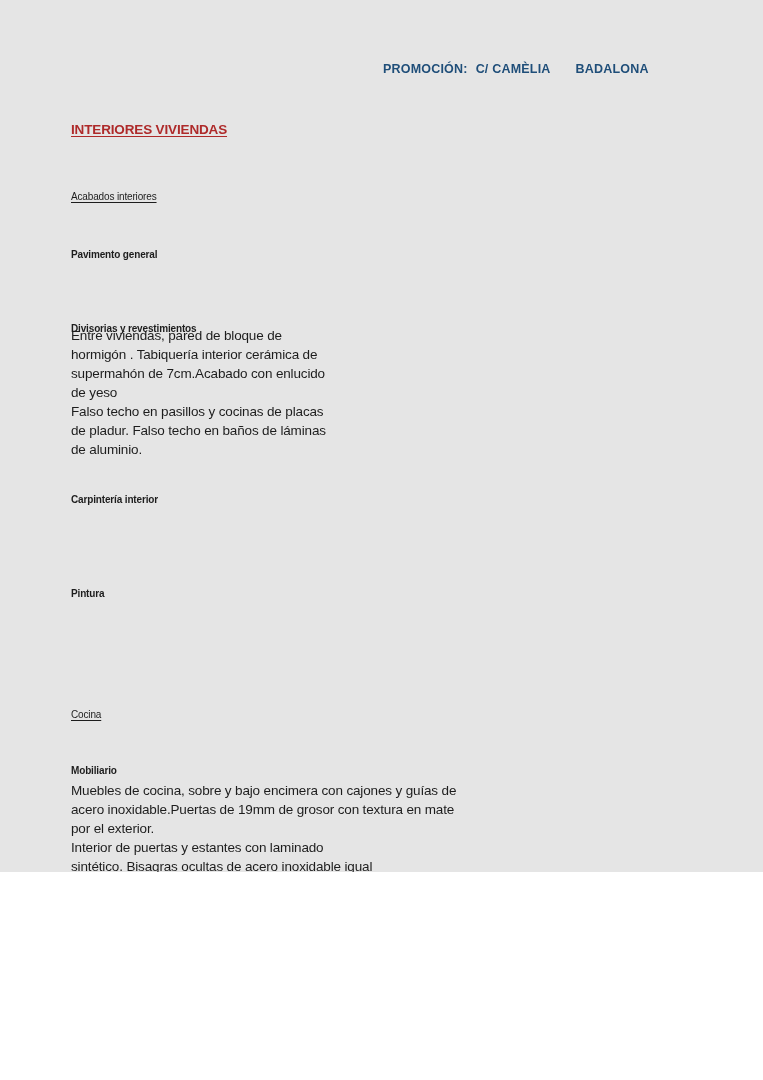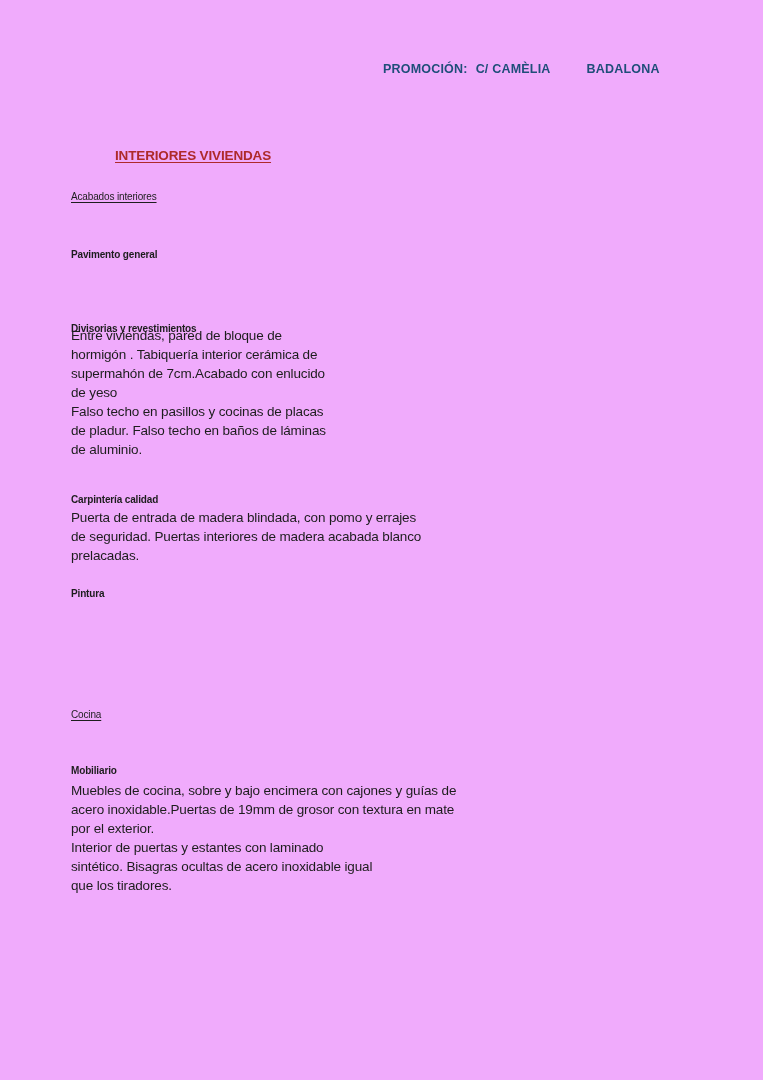--- a/index.html
+++ b/index.html
@@ -1,47 +1,46 @@
 <!DOCTYPE html>
 <html style="--blue: #1F4E79; --red: #AE2A2A; --text: #1D1D1D;"><head>
 <meta charset="utf-8">
 <style>
   * { margin:0; padding:0; box-sizing:border-box; }
   html,body { background:#ffffff; }
   .page {
     position:relative;
     width:763px;
-    height:1080px;
-    background:#f0abfc;
+    height:872px;
+    background:#e5e5e5;
     font-family:"Liberation Sans", sans-serif;
     color:var(--text, #1d1d1d);
     overflow:hidden;
     letter-spacing:-0.15px;
   }
   .hdr {
     position:absolute;
     top:46px; left:383px;
     display:flex;
     align-items:baseline;
     font-weight:bold;
     font-size:12.5px;
     color:var(--blue, #1F4E79);
     letter-spacing:0.2px;
   }
   .hdr .street { margin-left:8px;margin-top:16px; }
-  .hdr .city   { margin-left:36px; }
+  .hdr .city   { margin-left:25px; }
   .doc-title {
     position:absolute;
-    left:71px; top:148px;
+    left:71px; top:122px;
     font-size:13.5px;
     font-weight:bold;
     color:var(--red, #AE2A2A);
     text-decoration:underline;
     text-underline-offset:2px;
-    margin-left:44px;
   }
   .sec {
     position:absolute;
     left:71px;
     font-size:10px;
     line-height:16px;
   }
   .u { text-decoration:underline; text-underline-offset:2px; }
   .b { font-weight:bold; }
   .body {
@@ -72,24 +71,21 @@
 
   <div class="sec b" style="top:321px">Divisorias y revestimientos</div>
   <div class="body" style="top:326px">Entre viviendas, pared de bloque de
 hormigón . Tabiquería interior cerámica de
 supermahón de 7cm.Acabado con enlucido
 de yeso
 Falso techo en pasillos y cocinas de placas
 de pladur. Falso techo en baños de láminas
 de aluminio.</div>
 
-  <div class="sec b" style="top:492px">Carpintería calidad</div>
-  <div class="body" style="top:508px">Puerta de entrada de madera blindada, con pomo y errajes
-de seguridad. Puertas interiores de madera acabada blanco
-prelacadas.</div>
+  <div class="sec b" style="top:492px">Carpintería interior</div>
 
   <div class="sec b" style="top:586px">Pintura</div>
 
   <div class="sec u" style="top:707px">Cocina</div>
 
   <div class="sec b" style="top:763px">Mobiliario</div>
   <div class="body" style="top:781px">Muebles de cocina, sobre y bajo encimera con cajones y guías de
 acero inoxidable.Puertas de 19mm de grosor con textura en mate
 por el exterior.
 Interior de puertas y estantes con laminado

